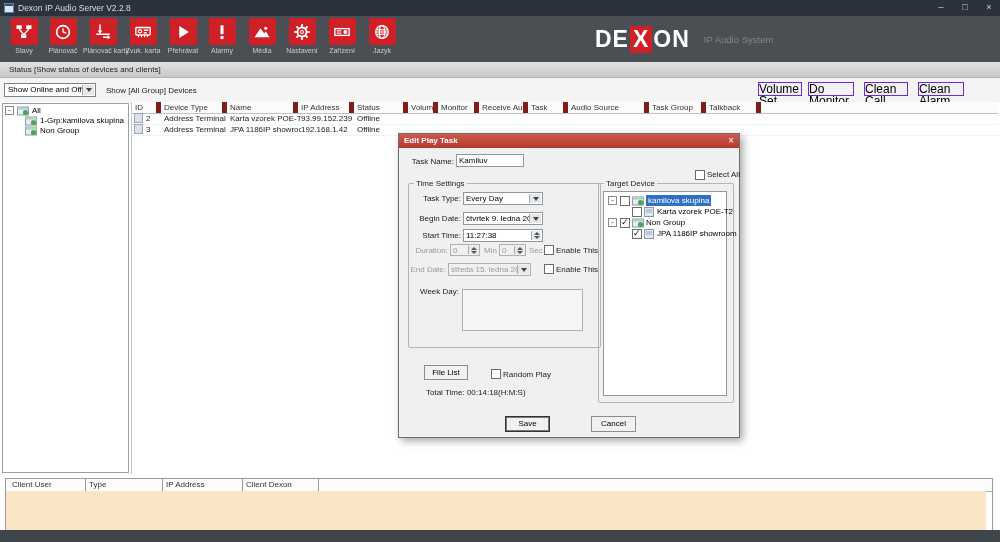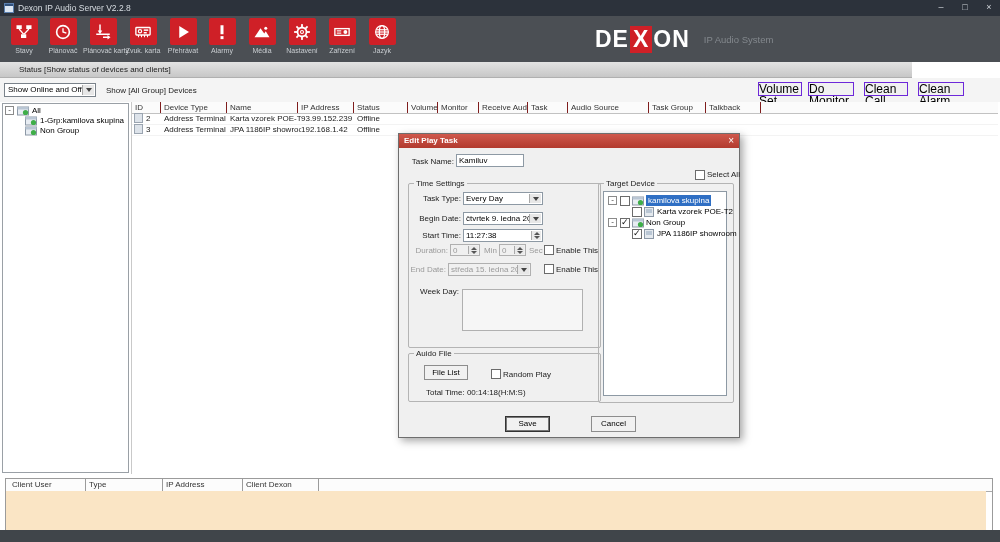--- a/index.html
+++ b/index.html
@@ -17,40 +17,40 @@
   .toolbar{left:0;top:16px;width:1000px;height:46px;background:#4b4f54;}
   .tbtn{position:absolute;top:2px;width:40px;text-align:center;}
   .tico{width:27px;height:27px;background:#cf2027;margin:0 auto;border-radius:2px;display:flex;align-items:center;justify-content:center;}
   .tlabel{font-size:7px;color:#c9cdd1;margin-top:2px;white-space:nowrap;}
   .brand{position:absolute;left:595px;top:10px;display:flex;align-items:center;}
   .brand-seg{font-size:23px;font-weight:bold;color:#fff;letter-spacing:1px;line-height:27px;text-align:center;}
   .xbox{background:#cf2027;color:#fff;padding:0 3px;margin:0 1px;}
   .tagline{color:#83888d;font-size:9.5px;margin-left:14px;}
 
   
-  .statusstrip{left:0;top:62px;width:912px;height:16px;background:linear-gradient(#e3e3e3,#c7c7c7);border-bottom:1px solid #b0b0b0;font-size:8px;color:#222;line-height:16px;padding-left:19px;box-sizing:border-box;}
+  .statusstrip{left:0;top:62px;width:1000px;height:16px;background:linear-gradient(#e3e3e3,#c7c7c7);border-bottom:1px solid #b0b0b0;font-size:8px;color:#222;line-height:16px;padding-left:9px;box-sizing:border-box;}
 
   
   .filterbar{left:0;top:78px;width:1000px;height:24px;background:#f4f4f4;}
   .combo{background:#fff;border:1px solid #7a828a;font-size:8px;line-height:12px;padding-left:3px;box-sizing:border-box;}
   .carrow{position:absolute;right:1px;top:1px;bottom:1px;width:11px;background:#e7e7e7;border-left:1px solid #a8a8a8;display:flex;align-items:center;justify-content:center;}
   .carrow::after{content:"";border-left:3px solid transparent;border-right:3px solid transparent;border-top:4px solid #444;}
   .fb-label{position:absolute;left:106px;top:8px;font-size:8px;color:#222;}
   .btn{position:absolute;background:#f1f1f1;border:1px solid #6d28d9;font-size:12px;text-align:left;line-height:12px;box-sizing:border-box;}
 
   
   .main{left:0;top:102px;width:1000px;height:372px;background:#fff;}
   .treepanel{position:absolute;left:2px;top:1px;width:127px;height:370px;background:#fff;border:1px solid #9aa0a6;box-sizing:border-box;}
   .trow{position:absolute;height:10px;font-size:8px;line-height:10px;white-space:nowrap;}
   .expander{position:absolute;width:9px;height:9px;background:#fff;border:1px solid #8a8a8a;box-sizing:border-box;text-align:center;line-height:6px;font-size:8px;color:#333;}
   .expander::after{content:"-";}
 
   .dtable{position:absolute;left:131px;top:0;width:866px;height:372px;border-left:1px solid #c9c9c9;}
   .hrow{position:absolute;left:0;top:0;width:866px;height:11px;background:#fbfbfb;border-bottom:1px solid #c2c2c2;}
-  .hc{position:absolute;top:0;height:11px;font-size:8px;color:#333;padding-left:3px;border-right:1px solid #7f1d1d;line-height:11px;box-sizing:border-box;white-space:nowrap;overflow:hidden;}
+  .hc{position:absolute;top:0;height:11px;font-size:8px;color:#333;padding-left:3px;border-right:5px solid #7f1d1d;line-height:11px;box-sizing:border-box;white-space:nowrap;overflow:hidden;}
   .drow{position:absolute;left:0;width:866px;height:11px;font-size:8px;line-height:11px;border-bottom:1px solid #f3f3f3;}
   .dc{position:absolute;top:0;height:11px;white-space:nowrap;overflow:hidden;color:#222;}
 
   
   .clienttable{left:5px;top:478px;width:988px;height:53px;background:#fff;border:1px solid #9b9b9b;box-sizing:border-box;}
   .chrow{position:absolute;left:0;top:0;width:986px;height:12px;background:#fcfcfc;border-bottom:1px solid #aaa;}
   .chc{position:absolute;top:0;height:12px;font-size:8px;color:#333;padding-left:3px;border-right:1px solid #9b9b9b;line-height:12px;box-sizing:border-box;}
   .crow{position:absolute;left:0;width:980px;height:10px;background:#fae5c5;border-bottom:1px solid #fff;}
 
   .bottombar{left:0;top:530px;width:1000px;height:12px;background:#40454a;}
@@ -400,23 +400,20 @@
   <div class="dinput dis" style="left:49px;top:129px;width:83px;height:13px;padding-right:12px;">
     <span>středa 15. ledna 20</span>
     <span class="carrow"></span>
   </div>
   <span class="cb" style="left:145px;top:130px;"></span>
   <span class="cblabel" style="left:157px;top:131px;">Enable This</span>
 
   <span class="dlabel" style="left:14px;top:153px;width:46px;">Week Day:</span>
   <div class="weekbox" style="left:63px;top:155px;width:121px;height:42px;"></div>
 
-  <div class="fset" style="left:9px;top:219px;width:191px;height:47px;">
-    <span class="legend">Auido File</span>
-  </div>
   <div class="dbtn" style="left:25px;top:231px;width:44px;height:15px;">File List</div>
   <span class="cb" style="left:92px;top:235px;"></span>
   <span class="cblabel" style="left:104px;top:236px;">Random Play</span>
   <span class="cblabel" style="left:27px;top:254px;">Total Time: 00:14:18(H:M:S)</span>
 
   <div class="fset" style="left:199px;top:49px;width:134px;height:218px;">
     <span class="legend">Target Device</span>
   </div>
   <div class="tdbox" style="left:204px;top:57px;width:124px;height:205px;">
     <div class="dtrow" style="left:4px;top:3px;">

